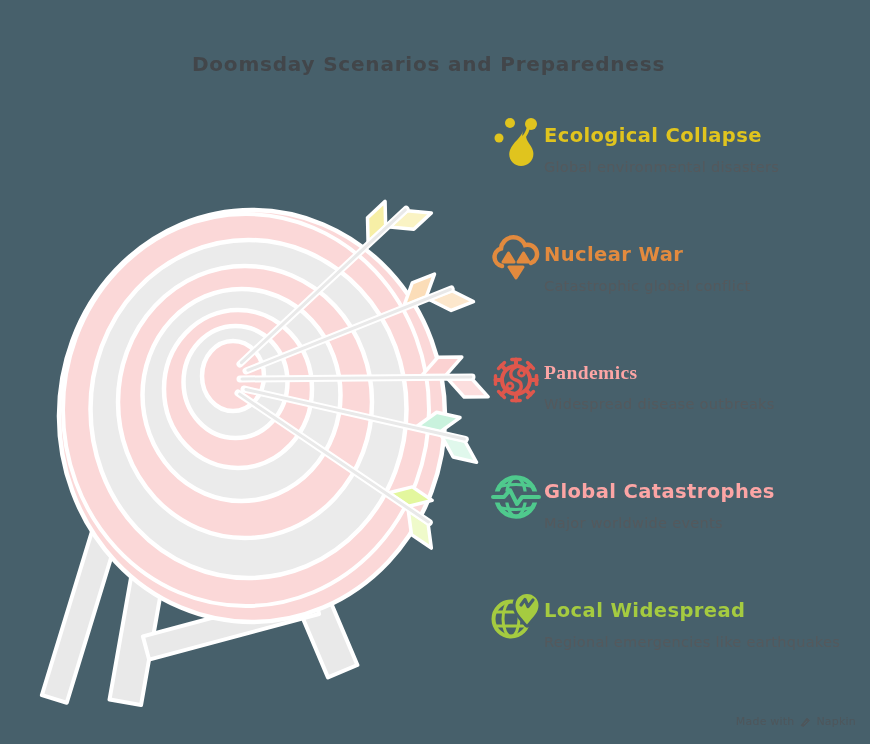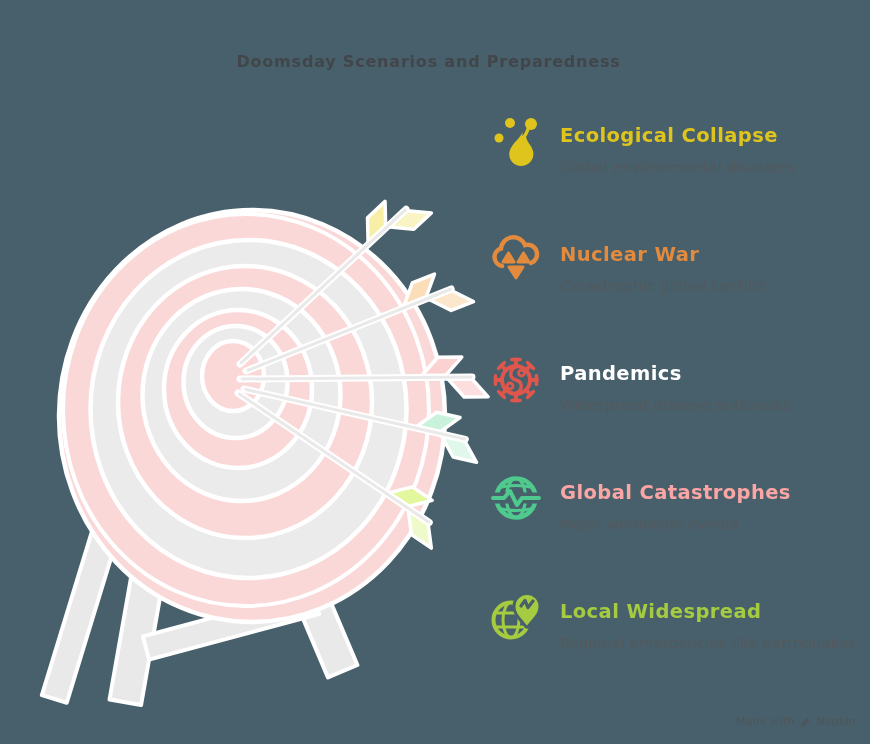--- a/index.html
+++ b/index.html
@@ -3,33 +3,33 @@
 <meta charset="utf-8">
 <style>
   html,body{margin:0;padding:0;background:#47606B;}
   .page{
     position:relative;width:870px;height:744px;overflow:hidden;
     background:#47606B;--page-bg:#47606B;
     font-family:"DejaVu Sans","Liberation Sans",sans-serif;
   }
   .page-title{
     position:absolute;top:52px;left:0;right:13px;text-align:center;
-    font-size:16px;font-weight:bold;letter-spacing:0.8px;color:#42464A;
+    font-size:20px;font-weight:bold;letter-spacing:0.8px;color:#42464A;
   }
   .illustration{position:absolute;left:0;top:0;width:870px;height:744px;}
   .ring-pink{fill:#FBD8D8;stroke:#FFFFFF;stroke-width:4.5;}
   .ring-gray{fill:#EBEBEB;stroke:#FFFFFF;stroke-width:4.5;}
   .rim{fill:none;stroke:#FFFFFF;stroke-width:4;}
   .leg{fill:#E9E9E9;stroke:#FFFFFF;stroke-width:4;stroke-linejoin:round;}
   .shaft-outer{stroke:#FFFFFF;stroke-width:7;stroke-linecap:round;fill:none;}
   .shaft-inner{stroke:#E9E9E9;stroke-width:3;stroke-linecap:round;fill:none;}
   .fa{fill:var(--fa,#eee);stroke:#FFFFFF;stroke-width:3.5;stroke-linejoin:round;}
   .fb{fill:var(--fb,#eee);stroke:#FFFFFF;stroke-width:3.5;stroke-linejoin:round;}
   .scenarios{position:absolute;left:490px;top:112px;width:372px;}
-  .scenario-item{display:flex;gap:18px;margin-bottom:56px;}
+  .scenario-item{display:flex;gap:2px;margin-bottom:56px;}
   .icon{width:52px;height:52px;flex:none;margin-top:3px;}
   .icon svg{display:block;width:52px;height:52px;}
   .s-title{font-size:19.5px;font-weight:bold;letter-spacing:0.4px;margin-top:12px;white-space:nowrap;}
   .s-desc{font-size:14.5px;color:#54595D;margin-top:12px;letter-spacing:0.3px;white-space:nowrap;}
   .made-with{
     position:absolute;right:14px;bottom:16px;display:flex;align-items:center;gap:5px;
     font-size:11px;color:#4E565B;letter-spacing:0.2px;
   }
   .made-with svg{display:block;width:12px;height:12px;fill:#4E565B;stroke:#4E565B;}
 </style>
@@ -149,21 +149,21 @@
             <use href="#vspike" transform="rotate(225 26 27)"></use>
             <use href="#vspike" transform="rotate(270 26 27)"></use>
             <use href="#vspike" transform="rotate(315 26 27)"></use>
           </g>
           <path d="M26,14 C19,17 19,25 26,27 C33,29 33,37 26,40" fill="none" stroke="currentColor" stroke-width="3.4" stroke-linecap="round"></path>
           <circle cx="31.5" cy="20" r="3" fill="none" stroke="currentColor" stroke-width="2.8"></circle>
           <circle cx="20" cy="33" r="3" fill="none" stroke="currentColor" stroke-width="2.8"></circle>
         </svg>
       </div>
       <div class="texts">
-        <div class="s-title" style="color: #ffffff;">Pandemics</div>
+        <div class="s-title" style="color: #fca5a5; font-family: Liberation Serif, serif;">Pandemics</div>
         <div class="s-desc" style="color: rgb(84, 89, 93);">Widespread disease outbreaks</div>
       </div>
     </div>
 
     <div class="scenario-item">
       <div class="icon" style="color: rgb(79, 201, 141);">
         <svg viewBox="0 0 52 52">
           <circle cx="26" cy="26" r="19.5" fill="none" stroke="currentColor" stroke-width="4.5"></circle>
           <ellipse cx="26" cy="26" rx="9.5" ry="19.5" fill="none" stroke="currentColor" stroke-width="3.2"></ellipse>
           <path d="M9,15.5 Q26,11.5 43,15.5" fill="none" stroke="currentColor" stroke-width="3.2" stroke-linecap="round"></path>

